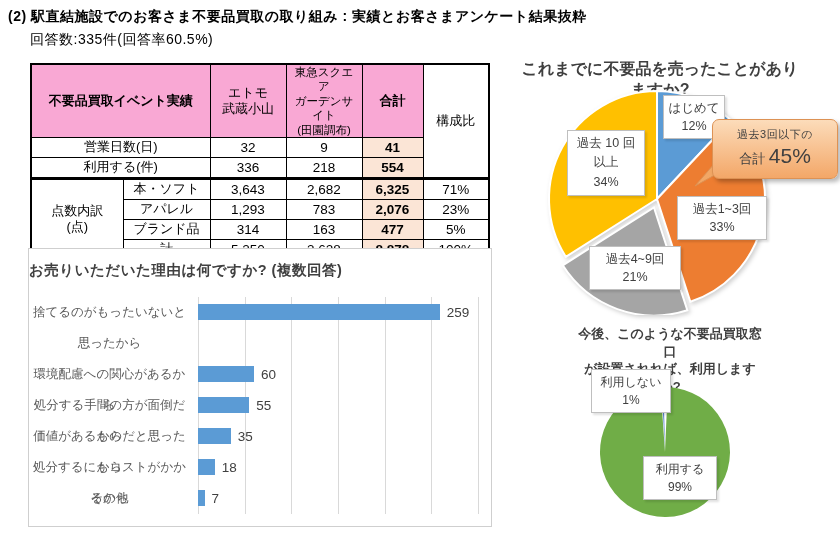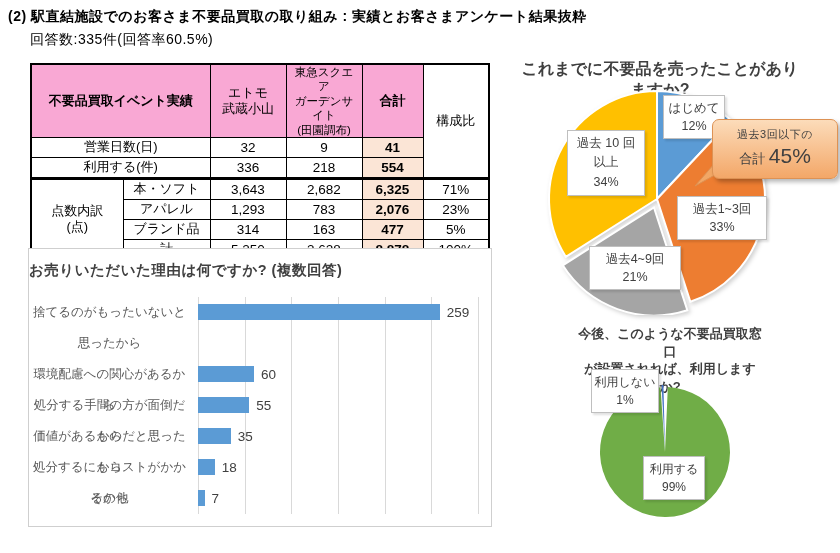--- a/index.html
+++ b/index.html
@@ -34,21 +34,21 @@
            text-align:center;font-size:12.5px;color:#595959;}
   .bar-rect{position:absolute;top:7px;height:16px;}
   .bar-val{position:absolute;top:0;height:31px;line-height:31px;font-size:13.5px;color:#404040;}
 
   
   .pietitle{font-weight:bold;color:#3F3F3F;text-align:center;}
   .plabel{position:absolute;background:#fff;border:1px solid #BFBFBF;color:#404040;
           text-align:center;z-index:2;box-shadow:2px 2px 2px rgba(0,0,0,.12);}
   .plabel .ln{display:block;}
   .p1{font-size:12.5px;line-height:1.45;padding:3px 2px;}
-  .p2{font-size:12px;line-height:1.5;padding:3px 2px;}
+  .p2{font-size:12px;line-height:1.5;padding:3px 8px;}
   .callout{left:712px;top:119px;width:124px;height:58px;z-index:3;border-radius:7px;
            border:1px solid #DD9254;background:linear-gradient(#FCDCBA,#F3A768);
            box-shadow:3px 3px 4px rgba(0,0,0,.28);color:#404040;text-align:center;}
   .callout .c1{margin-top:7px;font-size:11px;letter-spacing:.5px;}
   .callout .c2{margin-top:2px;font-size:13px;}
   .callout .c2 b{font-size:21px;font-weight:normal;}
   svg{position:absolute;}
 </style>
 </head>
 <body>

